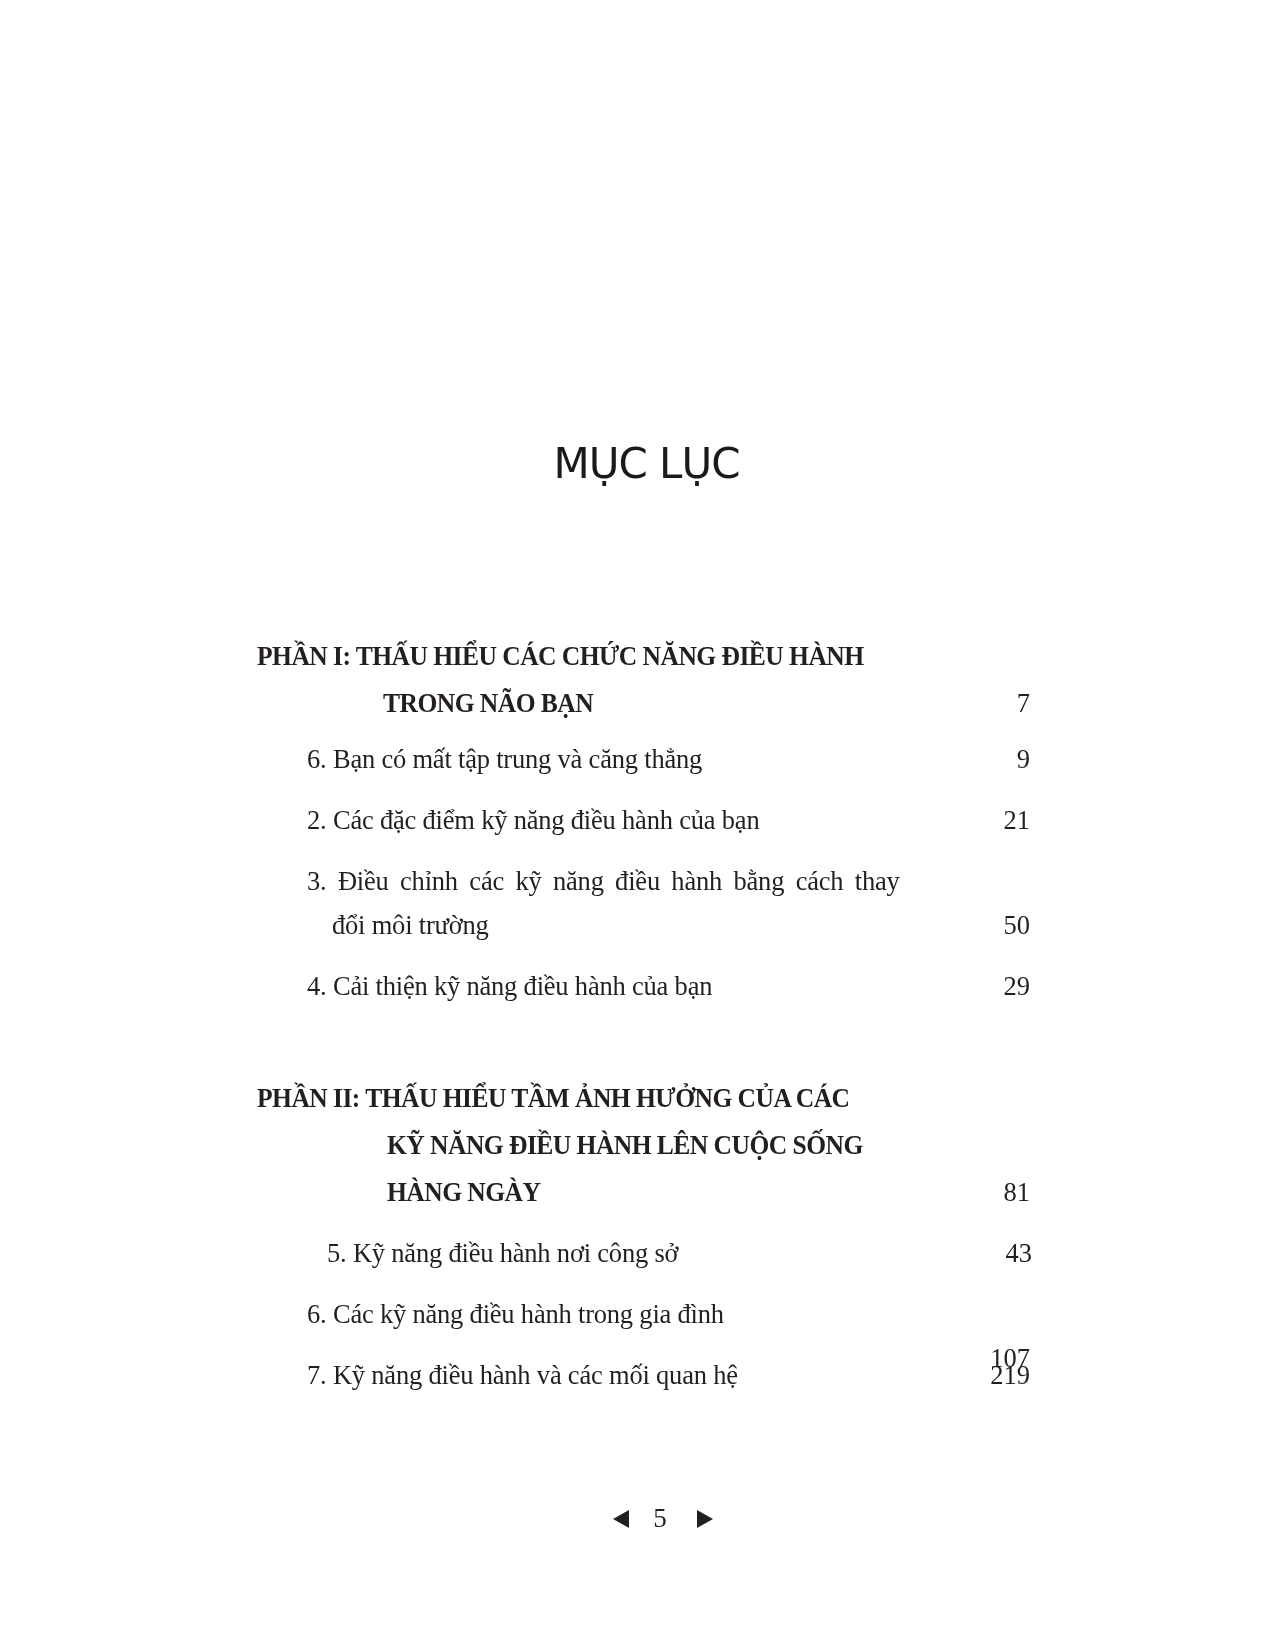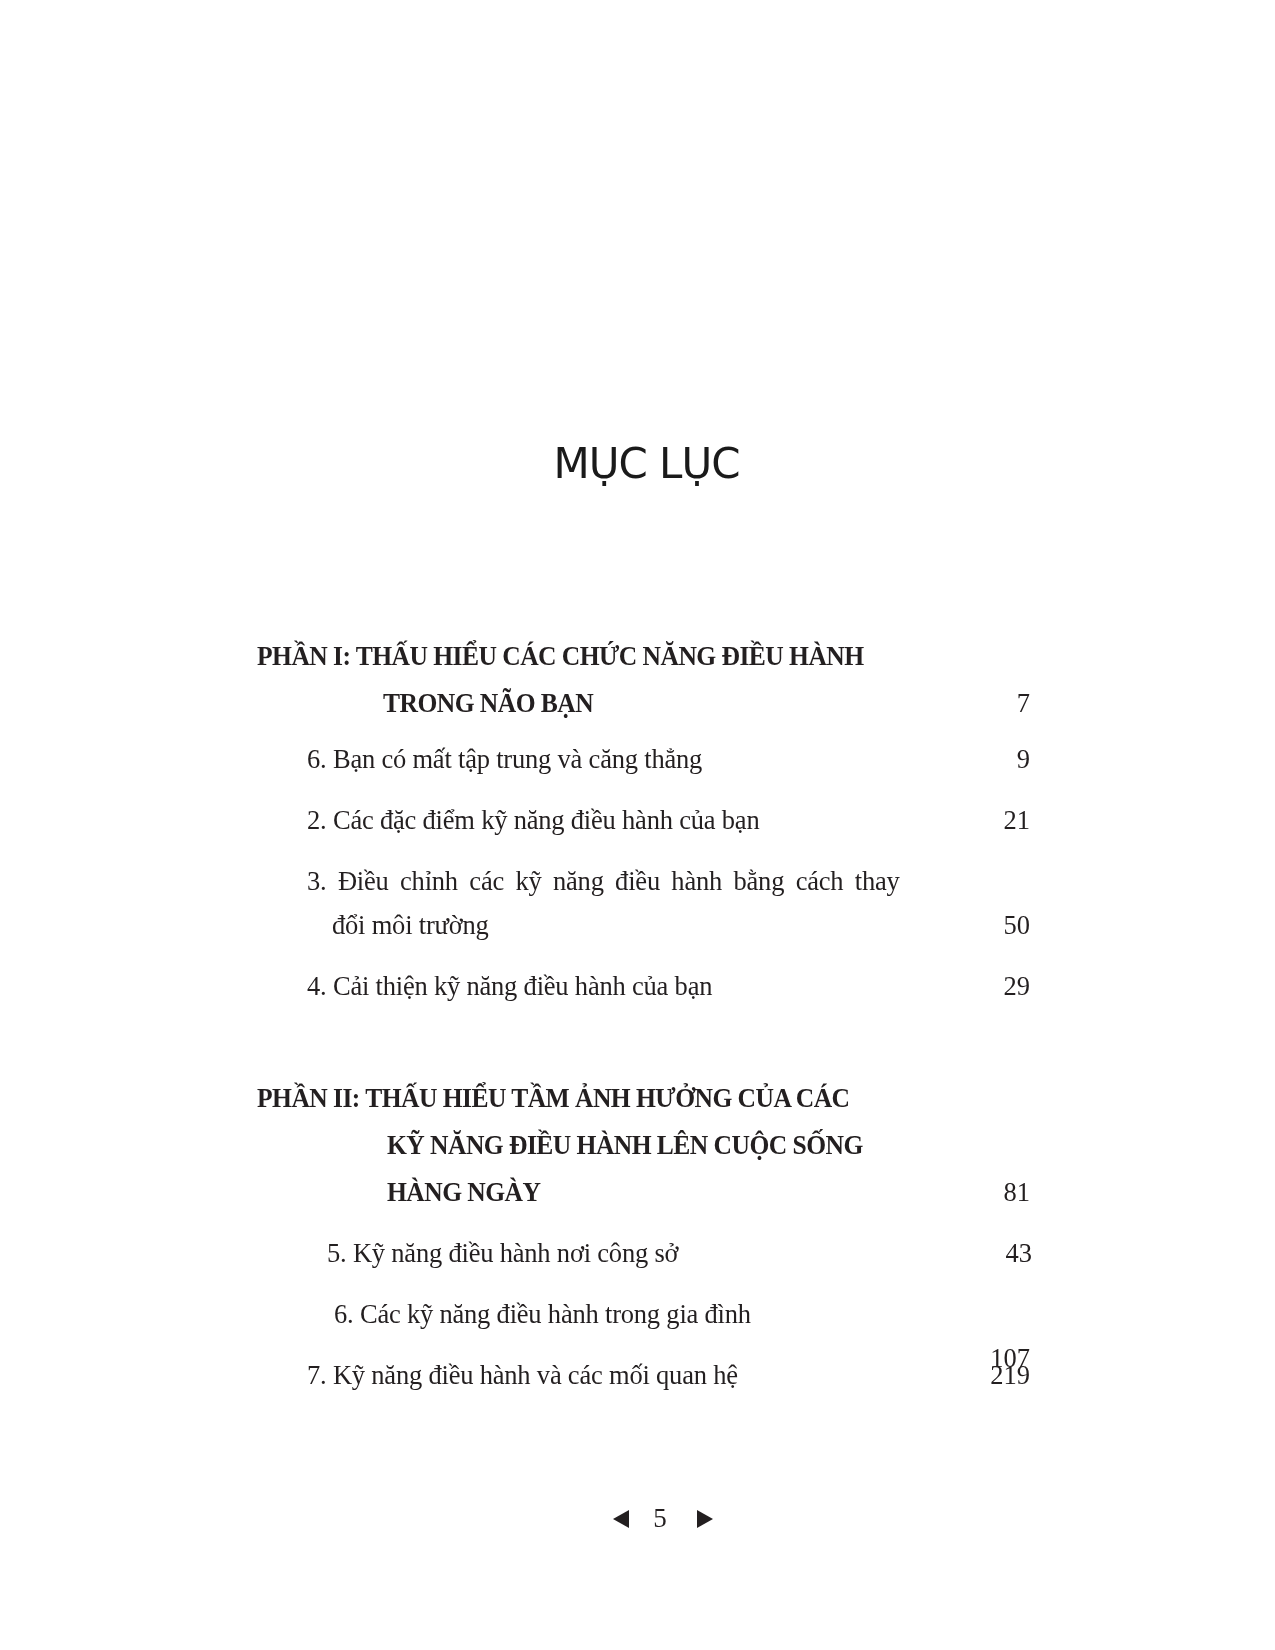--- a/index.html
+++ b/index.html
@@ -83,21 +83,21 @@
       <div class="line part" style="left:387px; top:1129px;">KỸ NĂNG ĐIỀU HÀNH LÊN CUỘC SỐNG</div>
       <div class="line part" style="left:387px; top:1176px;">HÀNG NGÀY</div>
       <div class="num" style="top:1177px;margin-left:22px;">81</div>
 
       <div>
         <div class="line item" style="left:307px; top:1238px;margin-left:20px;">5. Kỹ năng điều hành nơi công sở</div>
         <div class="num" style="top:1238px; right:243px;">43</div>
       </div>
 
       <div>
-        <div class="line item" style="left:307px; top:1299px;margin-left:27px;">6. Các kỹ năng điều hành trong gia đình</div>
+        <div class="line item" style="left:307px; top:1299px;">6. Các kỹ năng điều hành trong gia đình</div>
         <div class="num" style="top:1299px;margin-top:44px;">107</div>
       </div>
 
       <div>
         <div class="line item" style="left:307px; top:1360px;">7. Kỹ năng điều hành và các mối quan hệ</div>
         <div class="num" style="top:1360px;">219</div>
       </div>
     </div>
   </div>
 

